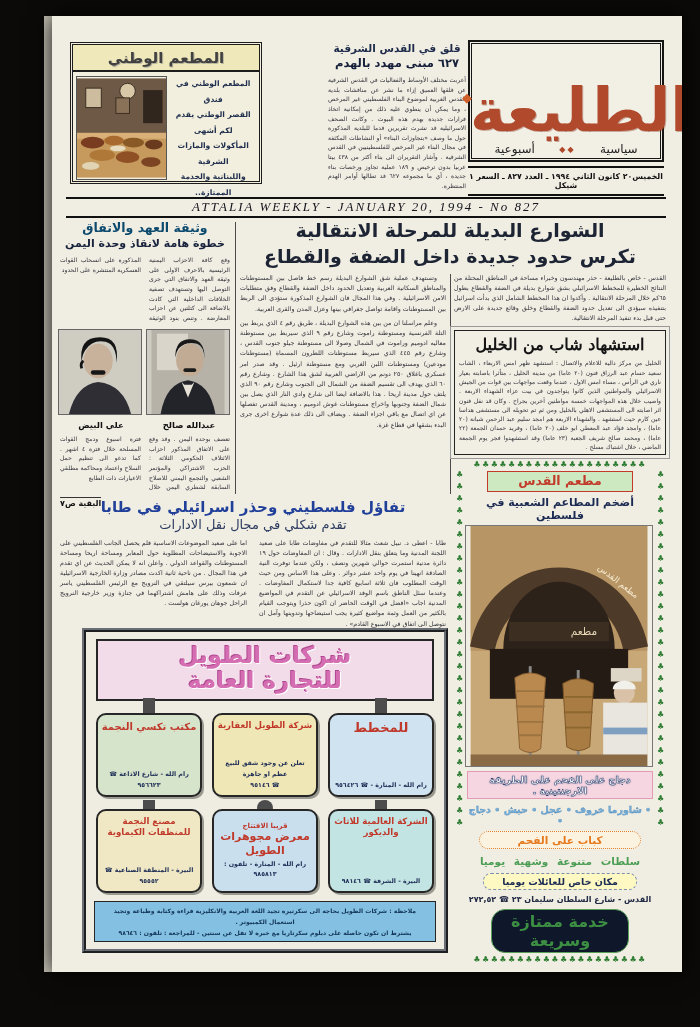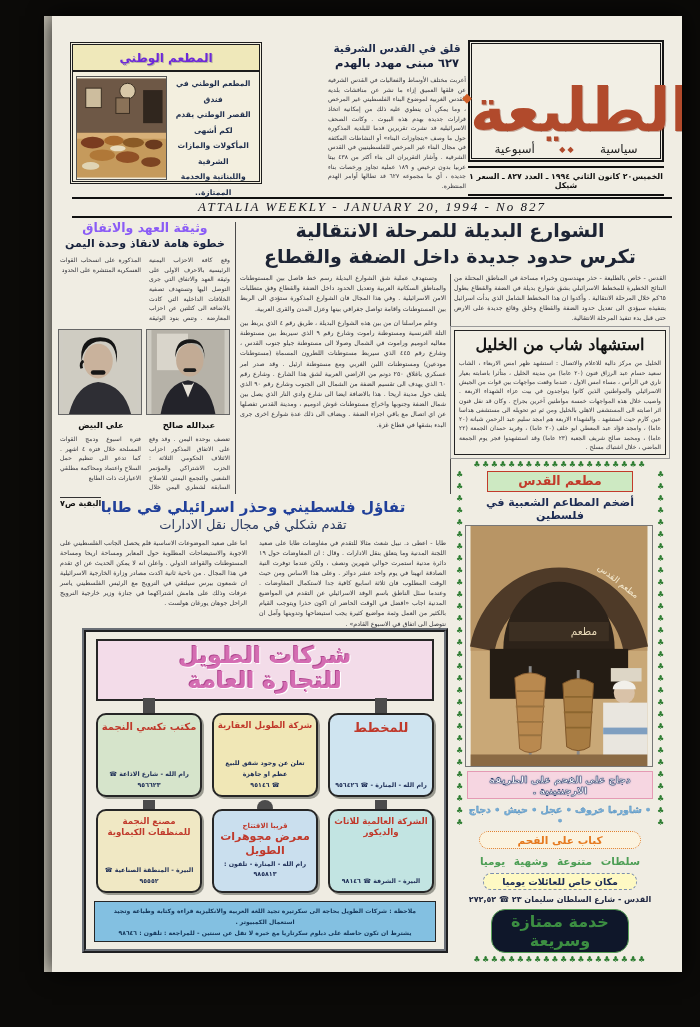--- a/index.html
+++ b/index.html
@@ -6,21 +6,21 @@
   #canvas{position:relative;width:700px;height:1027px;background:#0b0a08;overflow:hidden;
           font-family:"DejaVu Sans",sans-serif;}
   .paper{position:absolute;left:52px;top:16px;width:630px;height:956px;background:#f0ede3;
          box-shadow:0 0 22px rgba(0,0,0,.95), -8px 0 0 #c9c5b8;overflow:hidden;}
 
   
   .natl-ad{position:absolute;left:18px;top:26px;width:192px;height:142px;border:3px double #1d1d1d;
            background:#f3efdf;box-sizing:border-box;}
   .natl-head{height:25px;background:#efe8ba;border-bottom:2px solid #1d1d1d;display:flex;
              align-items:center;justify-content:center;}
-  .natl-title{font-size:12px;font-weight:bold;color:#6d28d9;text-shadow:1px 1px 0 #8888;}
+  .natl-title{font-size:15px;font-weight:bold;color:#404040;text-shadow:1px 1px 0 #8888;}
   .natl-body{display:flex;direction:rtl;padding:4px 3px;gap:3px;}
   .natl-text{width:88px;font-size:7.6px;font-weight:bold;color:#21304e;line-height:2.05;
              text-align:center;direction:rtl;}
   .natl-photo{width:92px;height:102px;border:1px solid #555;}
 
   .brief{position:absolute;left:276px;top:26px;width:138px;height:152px;direction:rtl;}
   .brief-t1{font-size:10.5px;font-weight:bold;color:#1d2a4a;text-align:center;}
   .brief-t2{font-size:11.5px;font-weight:bold;color:#17203a;text-align:center;margin:2px 0 5px;}
   .brief-body{font-size:6.1px;line-height:1.58;text-align:justify;color:#33333a;}
 
@@ -30,37 +30,37 @@
   .masthead-title{font-size:60px;font-weight:bold;color:#b14a2c;text-align:center;line-height:1.0;
                   margin-bottom:2px;text-shadow:1px 1px 0 rgba(120,40,20,.35);}
   .masthead-sub{display:flex;direction:rtl;justify-content:space-evenly;align-items:center;
                 font-size:12px;color:#222;margin-bottom:4px;}
   .masthead-sub .dia{color:#b14a2c;font-size:8px;letter-spacing:2px;}
   .mast-ornament{position:absolute;left:-8px;top:48px;color:#d0602a;font-size:13px;}
   .date-strip{margin-top:4px;border-top:2px solid #111;border-bottom:2px solid #111;
               font-size:7.8px;font-weight:bold;text-align:center;direction:rtl;padding:4px 0;color:#111;}
 
   
-  .dateline{position:absolute;left:20px;top:181px;width:600px;border-top:2px solid #111;
+  .dateline{position:absolute;left:14px;top:181px;width:600px;border-top:2px solid #111;
             border-bottom:2px solid #111;text-align:center;
             font-family:"Liberation Serif",serif;font-style:italic;font-size:13px;
             letter-spacing:2px;color:#15151d;padding:0 0 1px;}
 
   
   .main-headline{position:absolute;left:186px;top:201px;width:424px;text-align:center;direction:rtl;
                  font-weight:bold;color:#1d2434;line-height:1.38;}
   .main-headline .h1{font-size:19px;}
   .main-headline .h2{font-size:19px;}
   .vrule{position:absolute;width:1px;background:#4a4a4a;}
   #vrule1{left:183px;top:206px;height:272px;}
   #vrule2{left:398px;top:258px;height:220px;}
 
   
   .yemen{position:absolute;left:8px;top:204px;width:170px;direction:rtl;}
-  .yemen-h1{font-size:12.5px;font-weight:bold;color:#8b5cf6;text-align:center;}
+  .yemen-h1{font-size:12.5px;font-weight:bold;color:#0c4a6e;text-align:center;}
   .yemen-h2{font-size:11px;font-weight:bold;color:#18223c;text-align:center;margin:2px 0 5px;}
   .yemen-cols{height:70px;column-count:2;column-gap:8px;column-fill:auto;font-size:6.1px;
               line-height:1.58;text-align:justify;color:#34343b;}
   .yemen-cols.b{height:62px;margin-top:4px;}
   .yemen-photos{display:flex;direction:rtl;gap:6px;margin-top:4px;}
   .yemen-fig{flex:1;text-align:center;}
   .yemen-fig svg{width:100%;height:84px;border:1px solid #666;background:#cfccc3;}
   .yemen-cap{font-size:8.5px;font-weight:bold;color:#111;margin-top:1px;}
   .continuation{text-align:left;font-size:8px;font-weight:bold;color:#111;margin-top:3px;}
   .continuation span{border-top:1px solid #333;padding-top:1px;}

